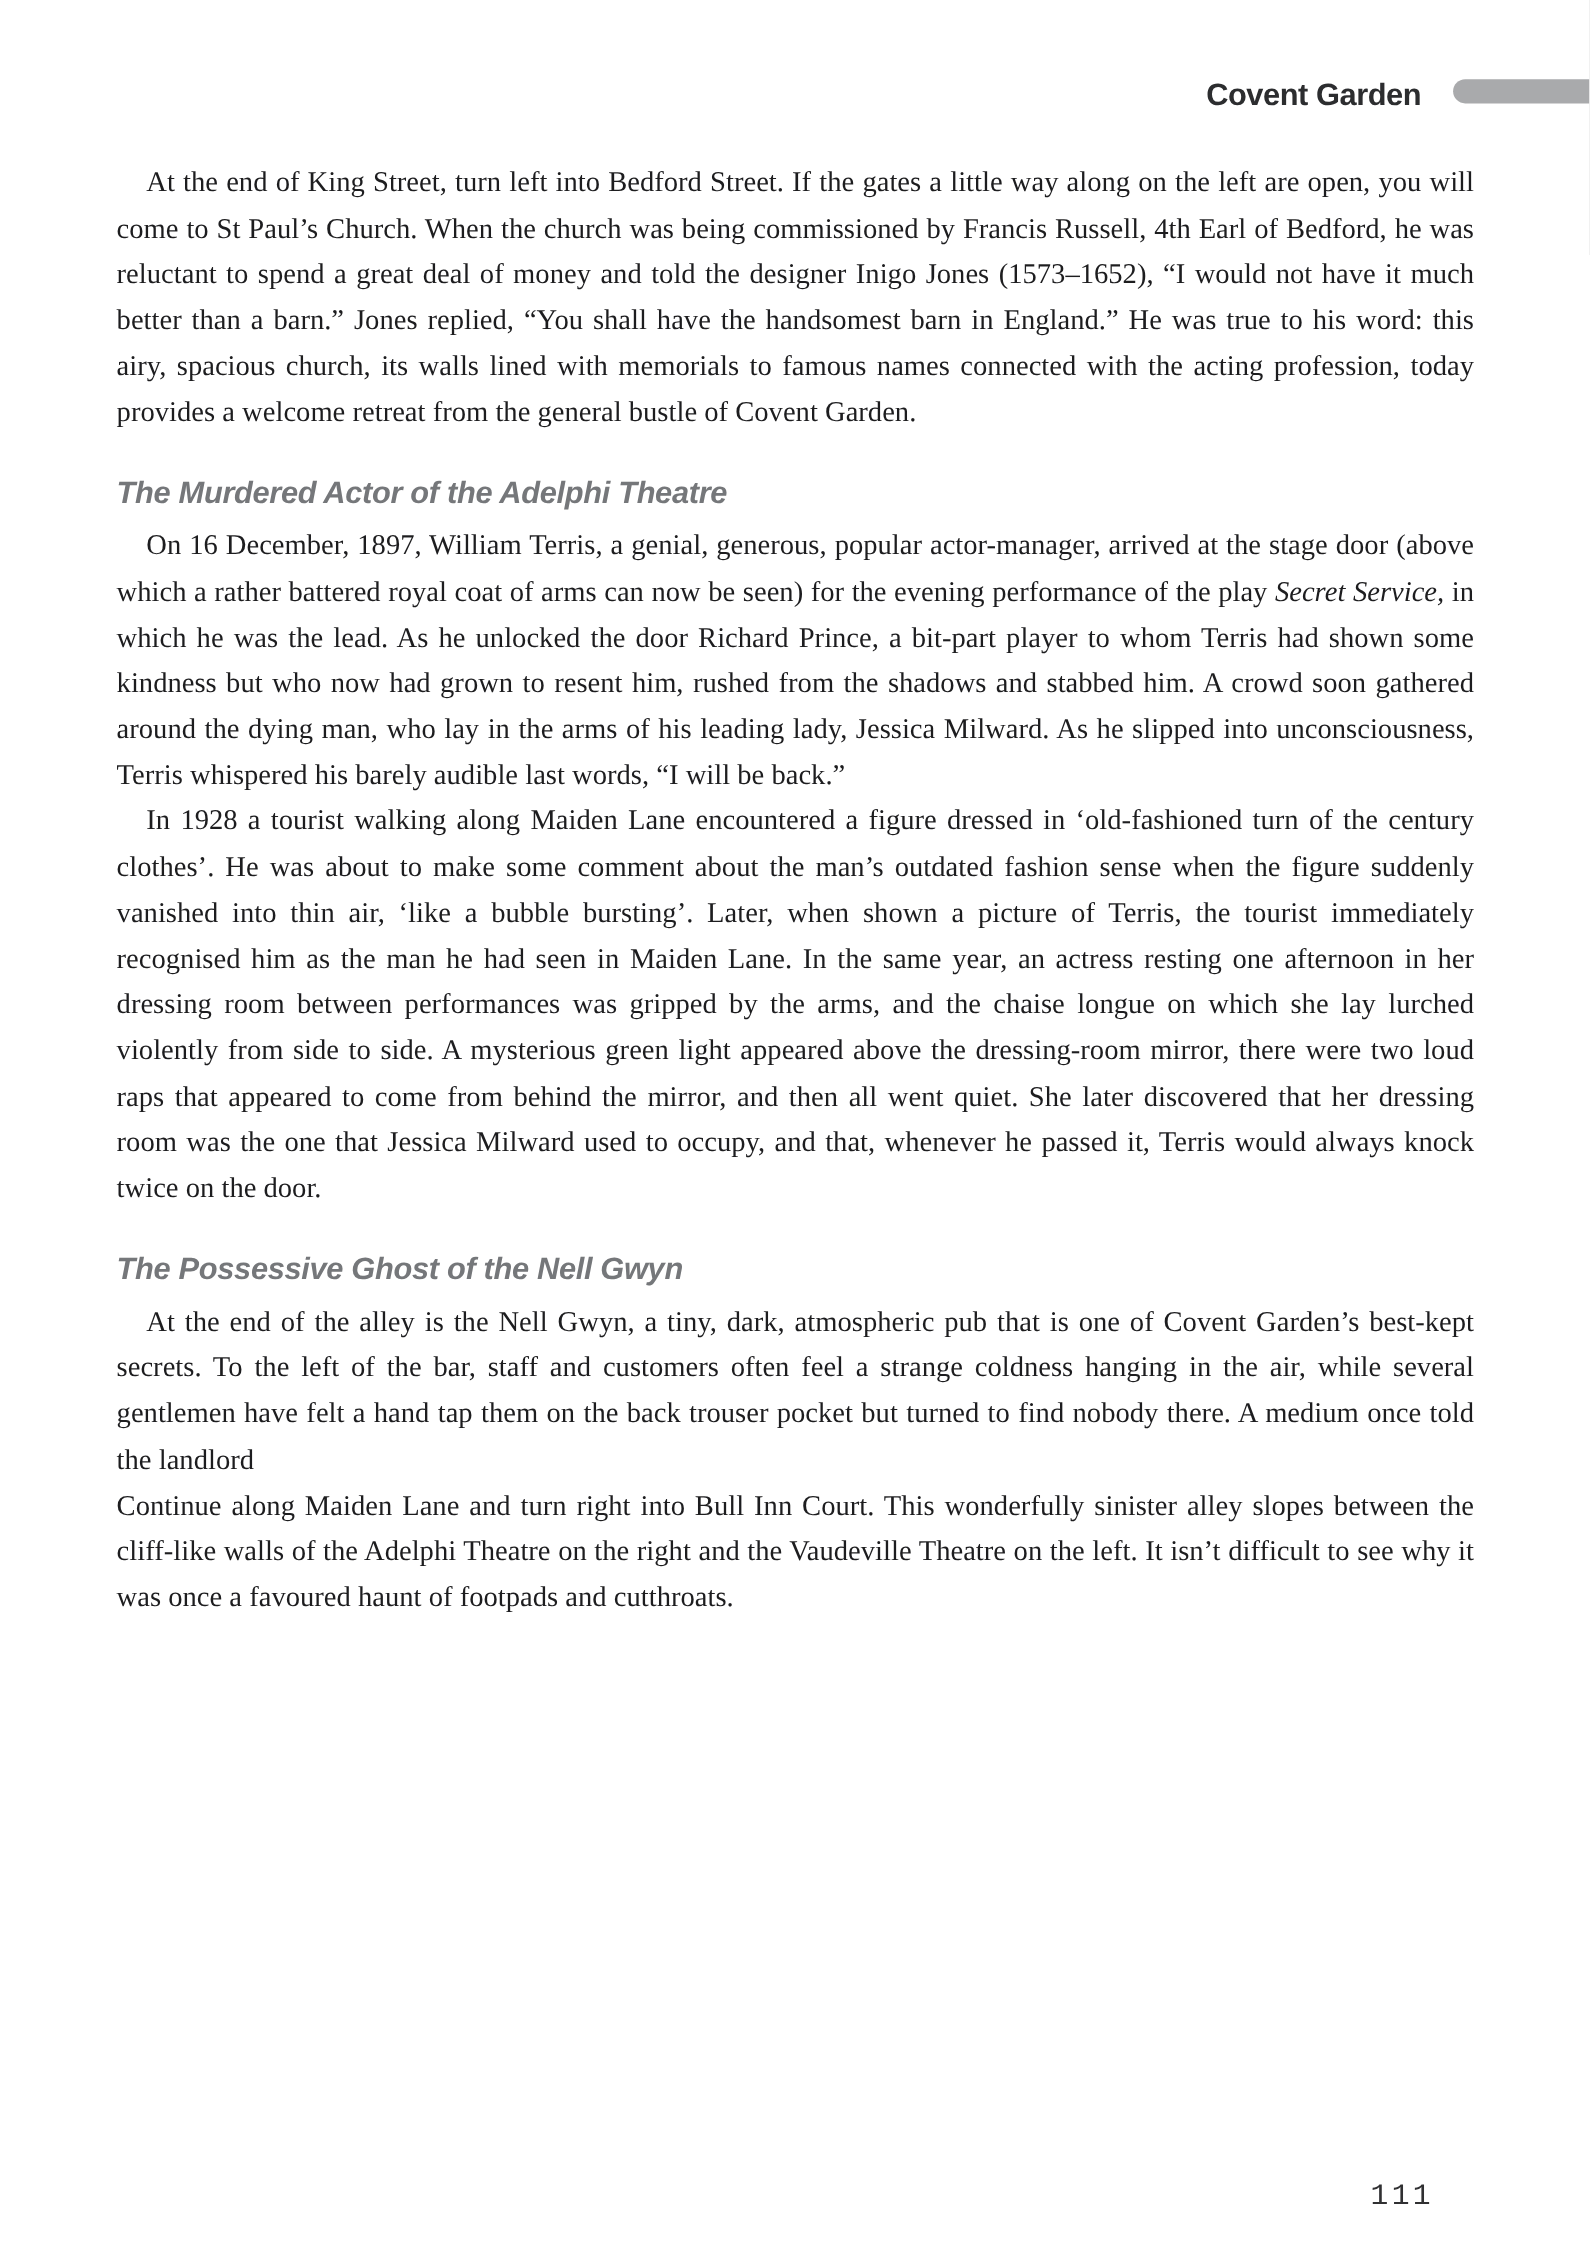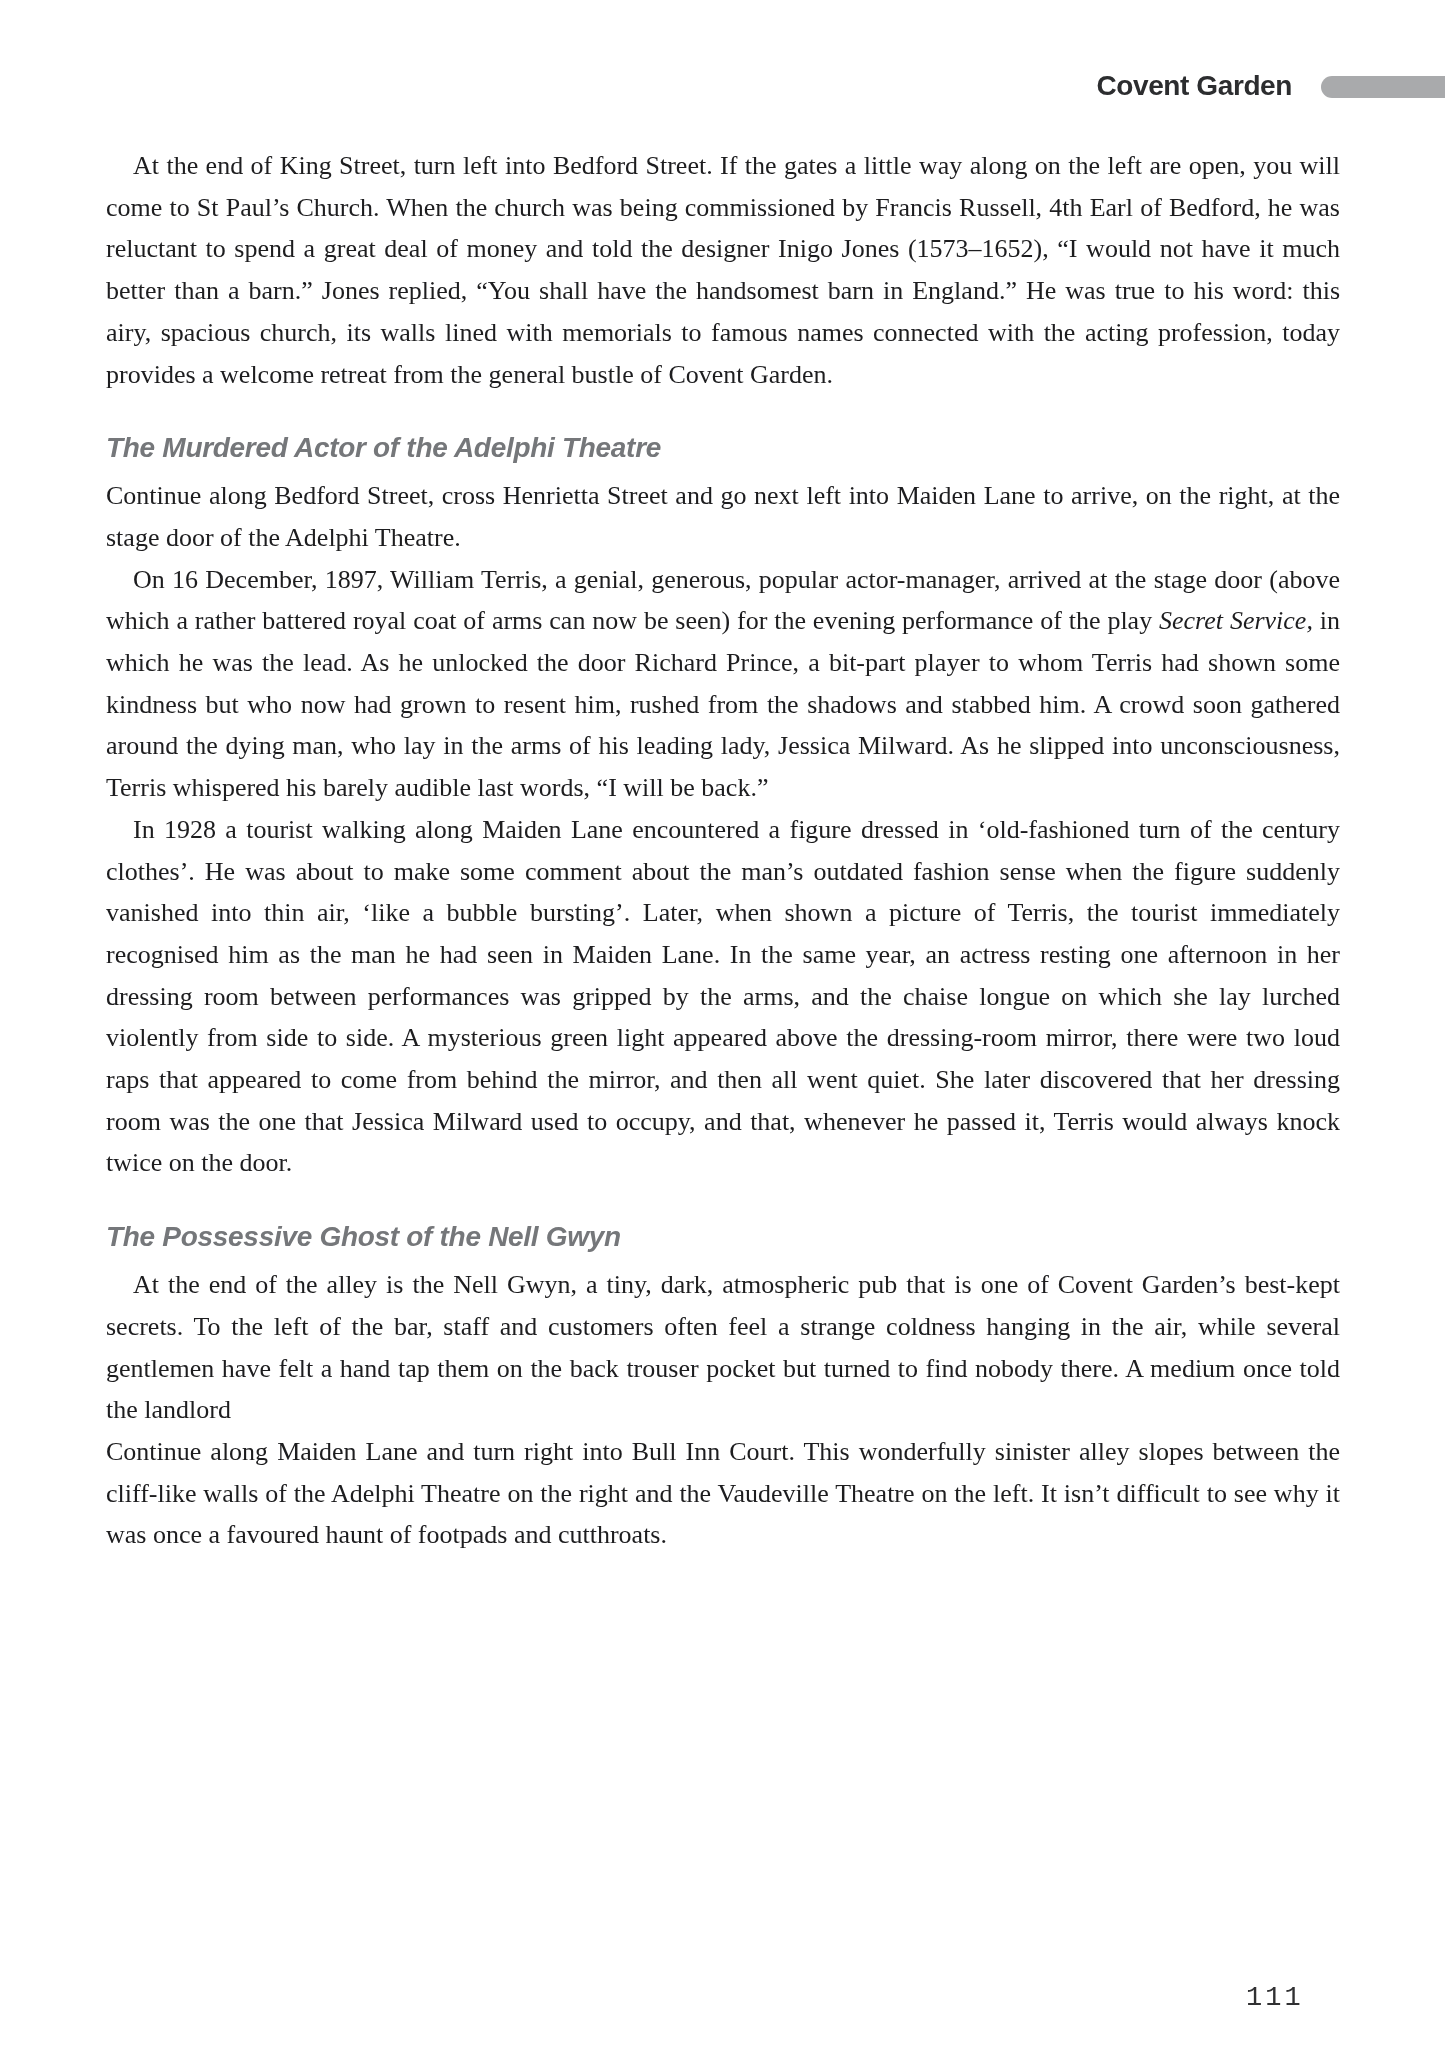--- a/index.html
+++ b/index.html
@@ -18,21 +18,21 @@
     background:var(--page-bg);
     overflow:hidden;
     font-family:"Liberation Serif","DejaVu Serif",serif;
     color:var(--body-text);
   }
   .running-head{
     position:absolute;
     top:72px;
     right:0;
     display:flex;
-    align-items:center;
+    align-items:flex-start;
     gap:29px;
   }
   .running-title{
     font-family:"Liberation Sans","DejaVu Sans",sans-serif;
     font-weight:bold;
     font-size:28px;
     letter-spacing:-0.4px;
     color:var(--running-title);
     line-height:1;
     padding-bottom:2px;
@@ -88,21 +88,20 @@
     <span class="header-bar"></span>
   </div>
 
   <div class="body-text">
 
 
     <p class="para indent">At the end of King Street, turn left into Bedford Street. If the gates a little way along on the left are open, you will come to St Paul’s Church. When the church was being commissioned by Francis Russell, 4th Earl of Bedford, he was reluctant to spend a great deal of money and told the designer Inigo Jones (1573–1652), “I would not have it much better than a barn.” Jones replied, “You shall have the handsomest barn in England.” He was true to his word: this airy, spacious church, its walls lined with memorials to famous names connected with the acting profession, today provides a welcome retreat from the general bustle of Covent Garden.</p>
 
     <h2 class="section-heading">The Murdered Actor of the Adelphi Theatre</h2>
 
-    <p class="para">Continue along Bedford Street, cross Henrietta Street and go next left into Maiden Lane to arrive, on the right, at the stage door of the Adelphi Theatre.</p>
 
     <p class="para indent"><span>On 16 December, 1897, William Terris, a genial, generous, popular actor-manager, arrived at the stage door (above which a rather battered royal coat of arms can now be seen) for the evening performance of the play </span><i class="play-title">Secret Service,</i><span> in which he was the lead. As he unlocked the door Richard Prince, a bit-part player to whom Terris had shown some kindness but who now had grown to resent him, rushed from the shadows and stabbed him. A crowd soon gathered around the dying man, who lay in the arms of his leading lady, Jessica Milward. As he slipped into unconsciousness, Terris whispered his barely audible last words, “I will be back.”</span></p>
 
     <p class="para indent">In 1928 a tourist walking along Maiden Lane encountered a figure dressed in ‘old-fashioned turn of the century clothes’. He was about to make some comment about the man’s outdated fashion sense when the figure suddenly vanished into thin air, ‘like a bubble bursting’. Later, when shown a picture of Terris, the tourist immediately recognised him as the man he had seen in Maiden Lane. In the same year, an actress resting one afternoon in her dressing room between performances was gripped by the arms, and the chaise longue on which she lay lurched violently from side to side. A mysterious green light appeared above the dressing-room mirror, there were two loud raps that appeared to come from behind the mirror, and then all went quiet. She later discovered that her dressing room was the one that Jessica Milward used to occupy, and that, whenever he passed it, Terris would always knock twice on the door.</p>
 
     <h2 class="section-heading">The Possessive Ghost of the Nell Gwyn</h2>
 
     <p class="para indent">At the end of the alley is the Nell Gwyn, a tiny, dark, atmospheric pub that is one of Covent Garden’s best-kept secrets. To the left of the bar, staff and customers often feel a strange coldness hanging in the air, while several gentlemen have felt a hand tap them on the back trouser pocket but turned to find nobody there. A medium once told the landlord</p>
 
     <p class="para">Continue along Maiden Lane and turn right into Bull Inn Court. This wonderfully sinister alley slopes between the cliff-like walls of the Adelphi Theatre on the right and the Vaudeville Theatre on the left. It isn’t difficult to see why it was once a favoured haunt of footpads and cutthroats.</p>

